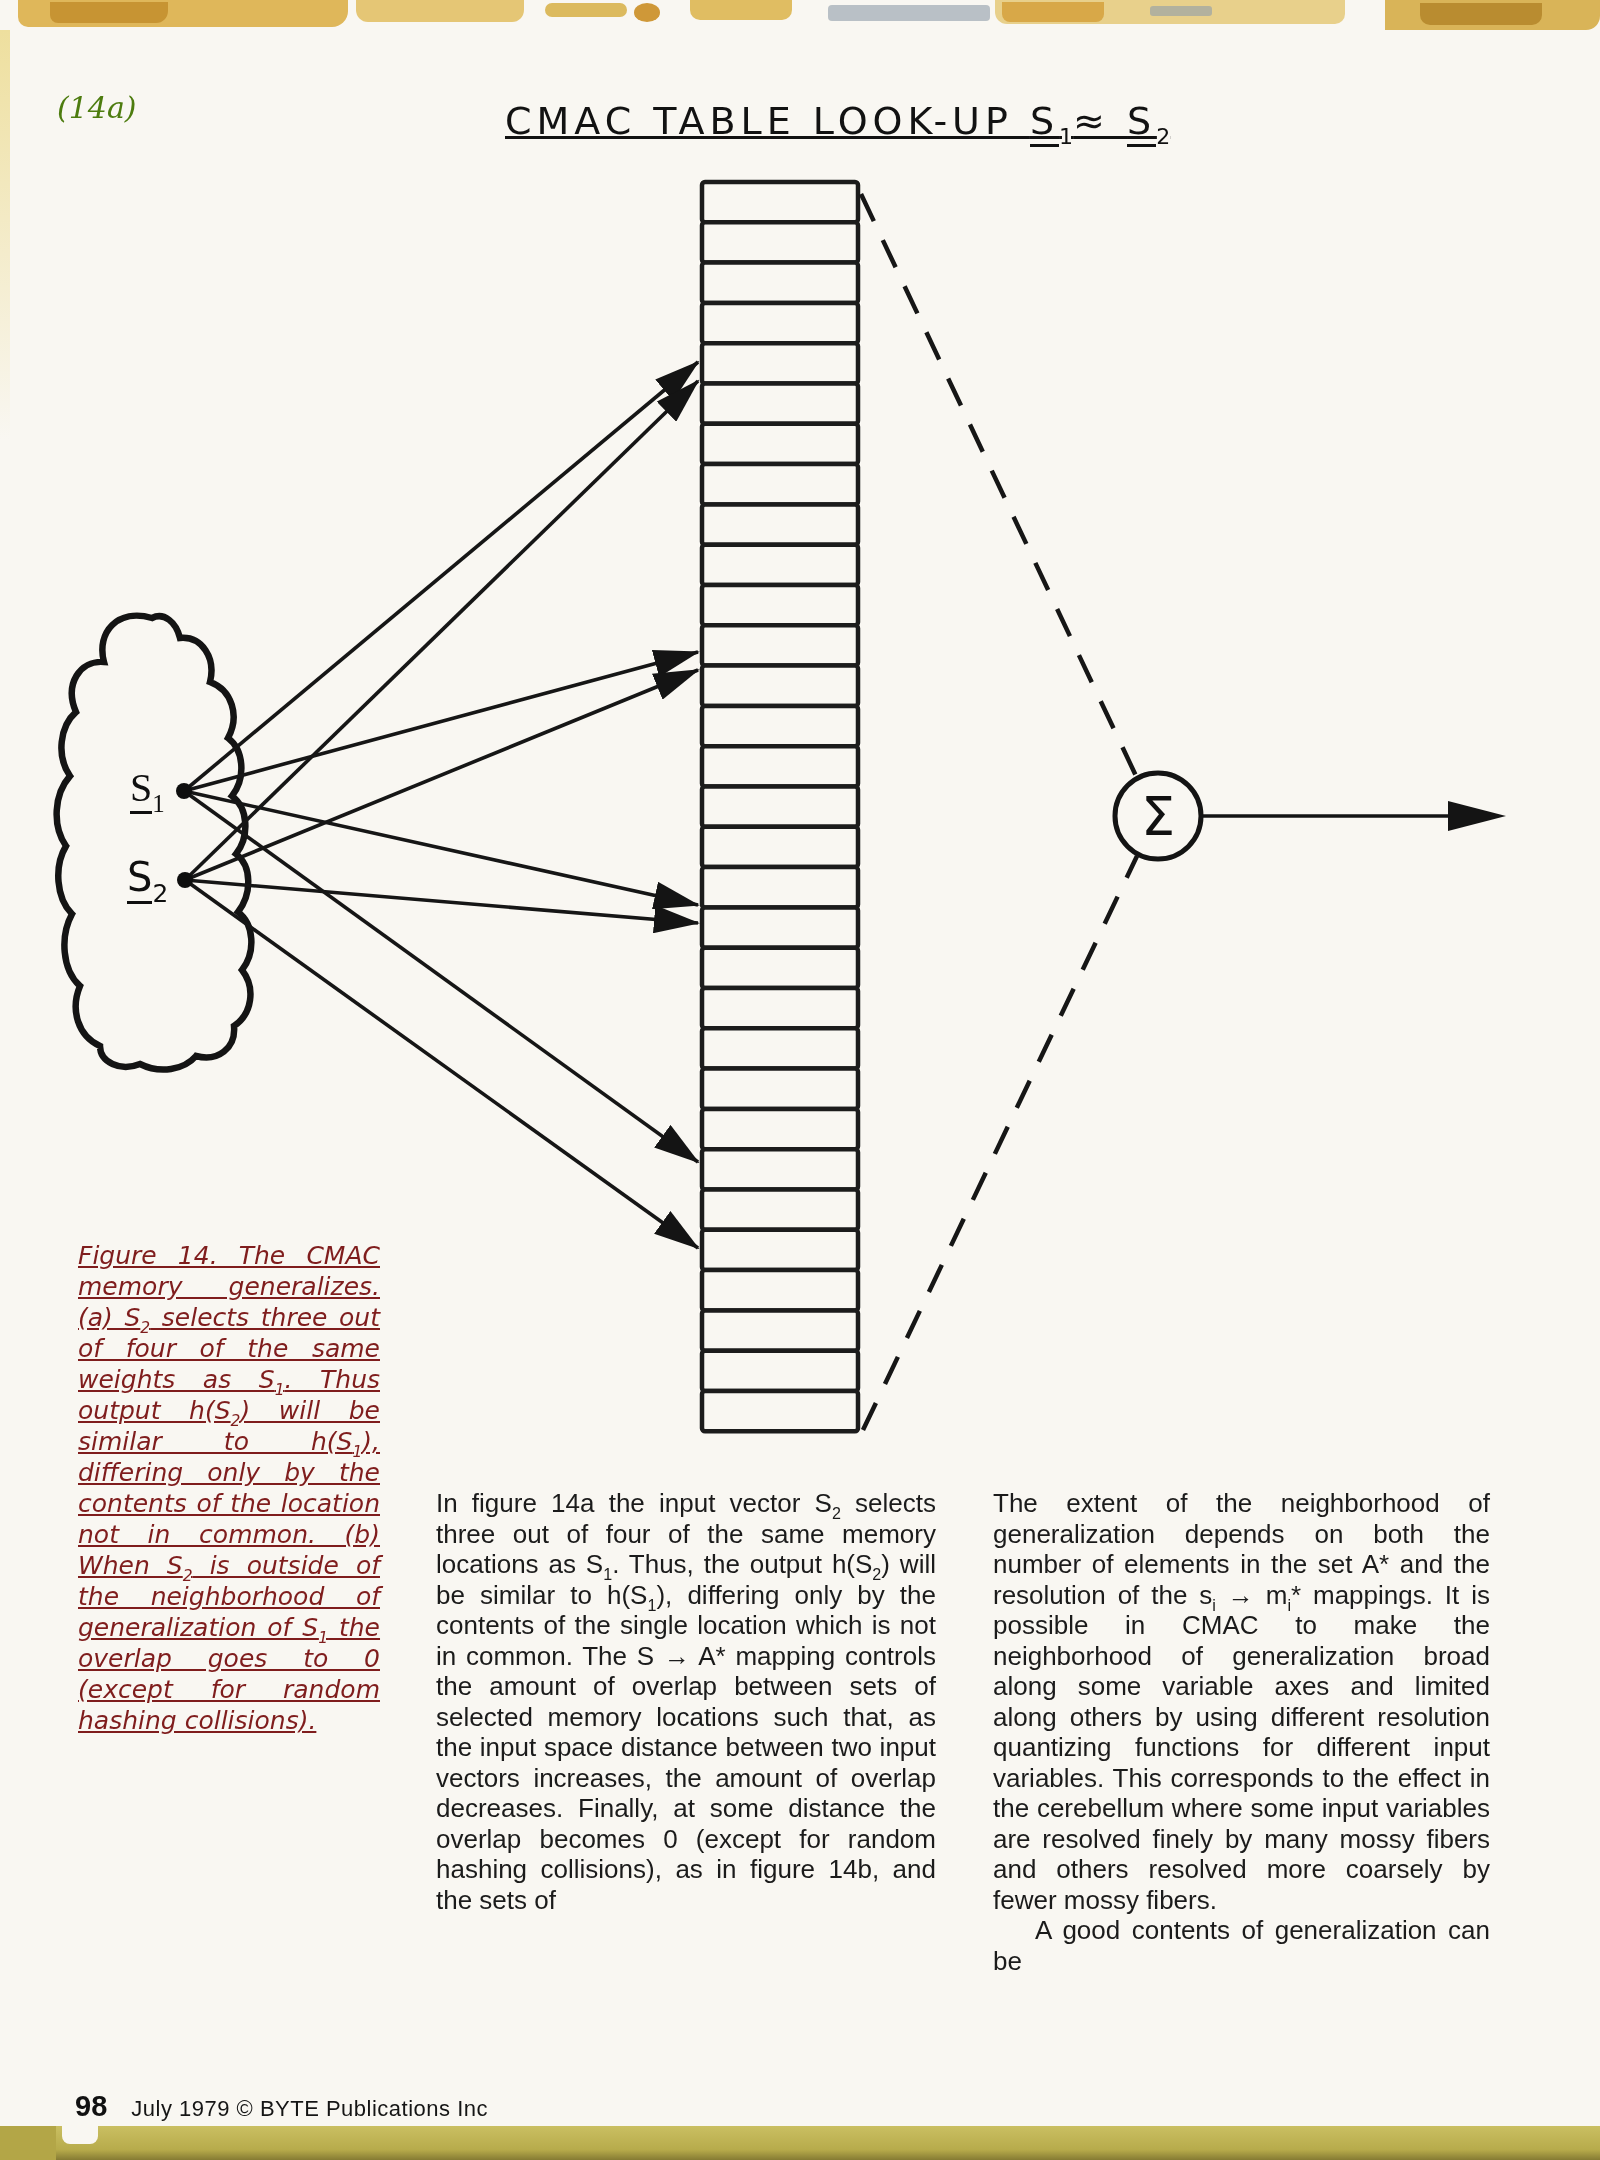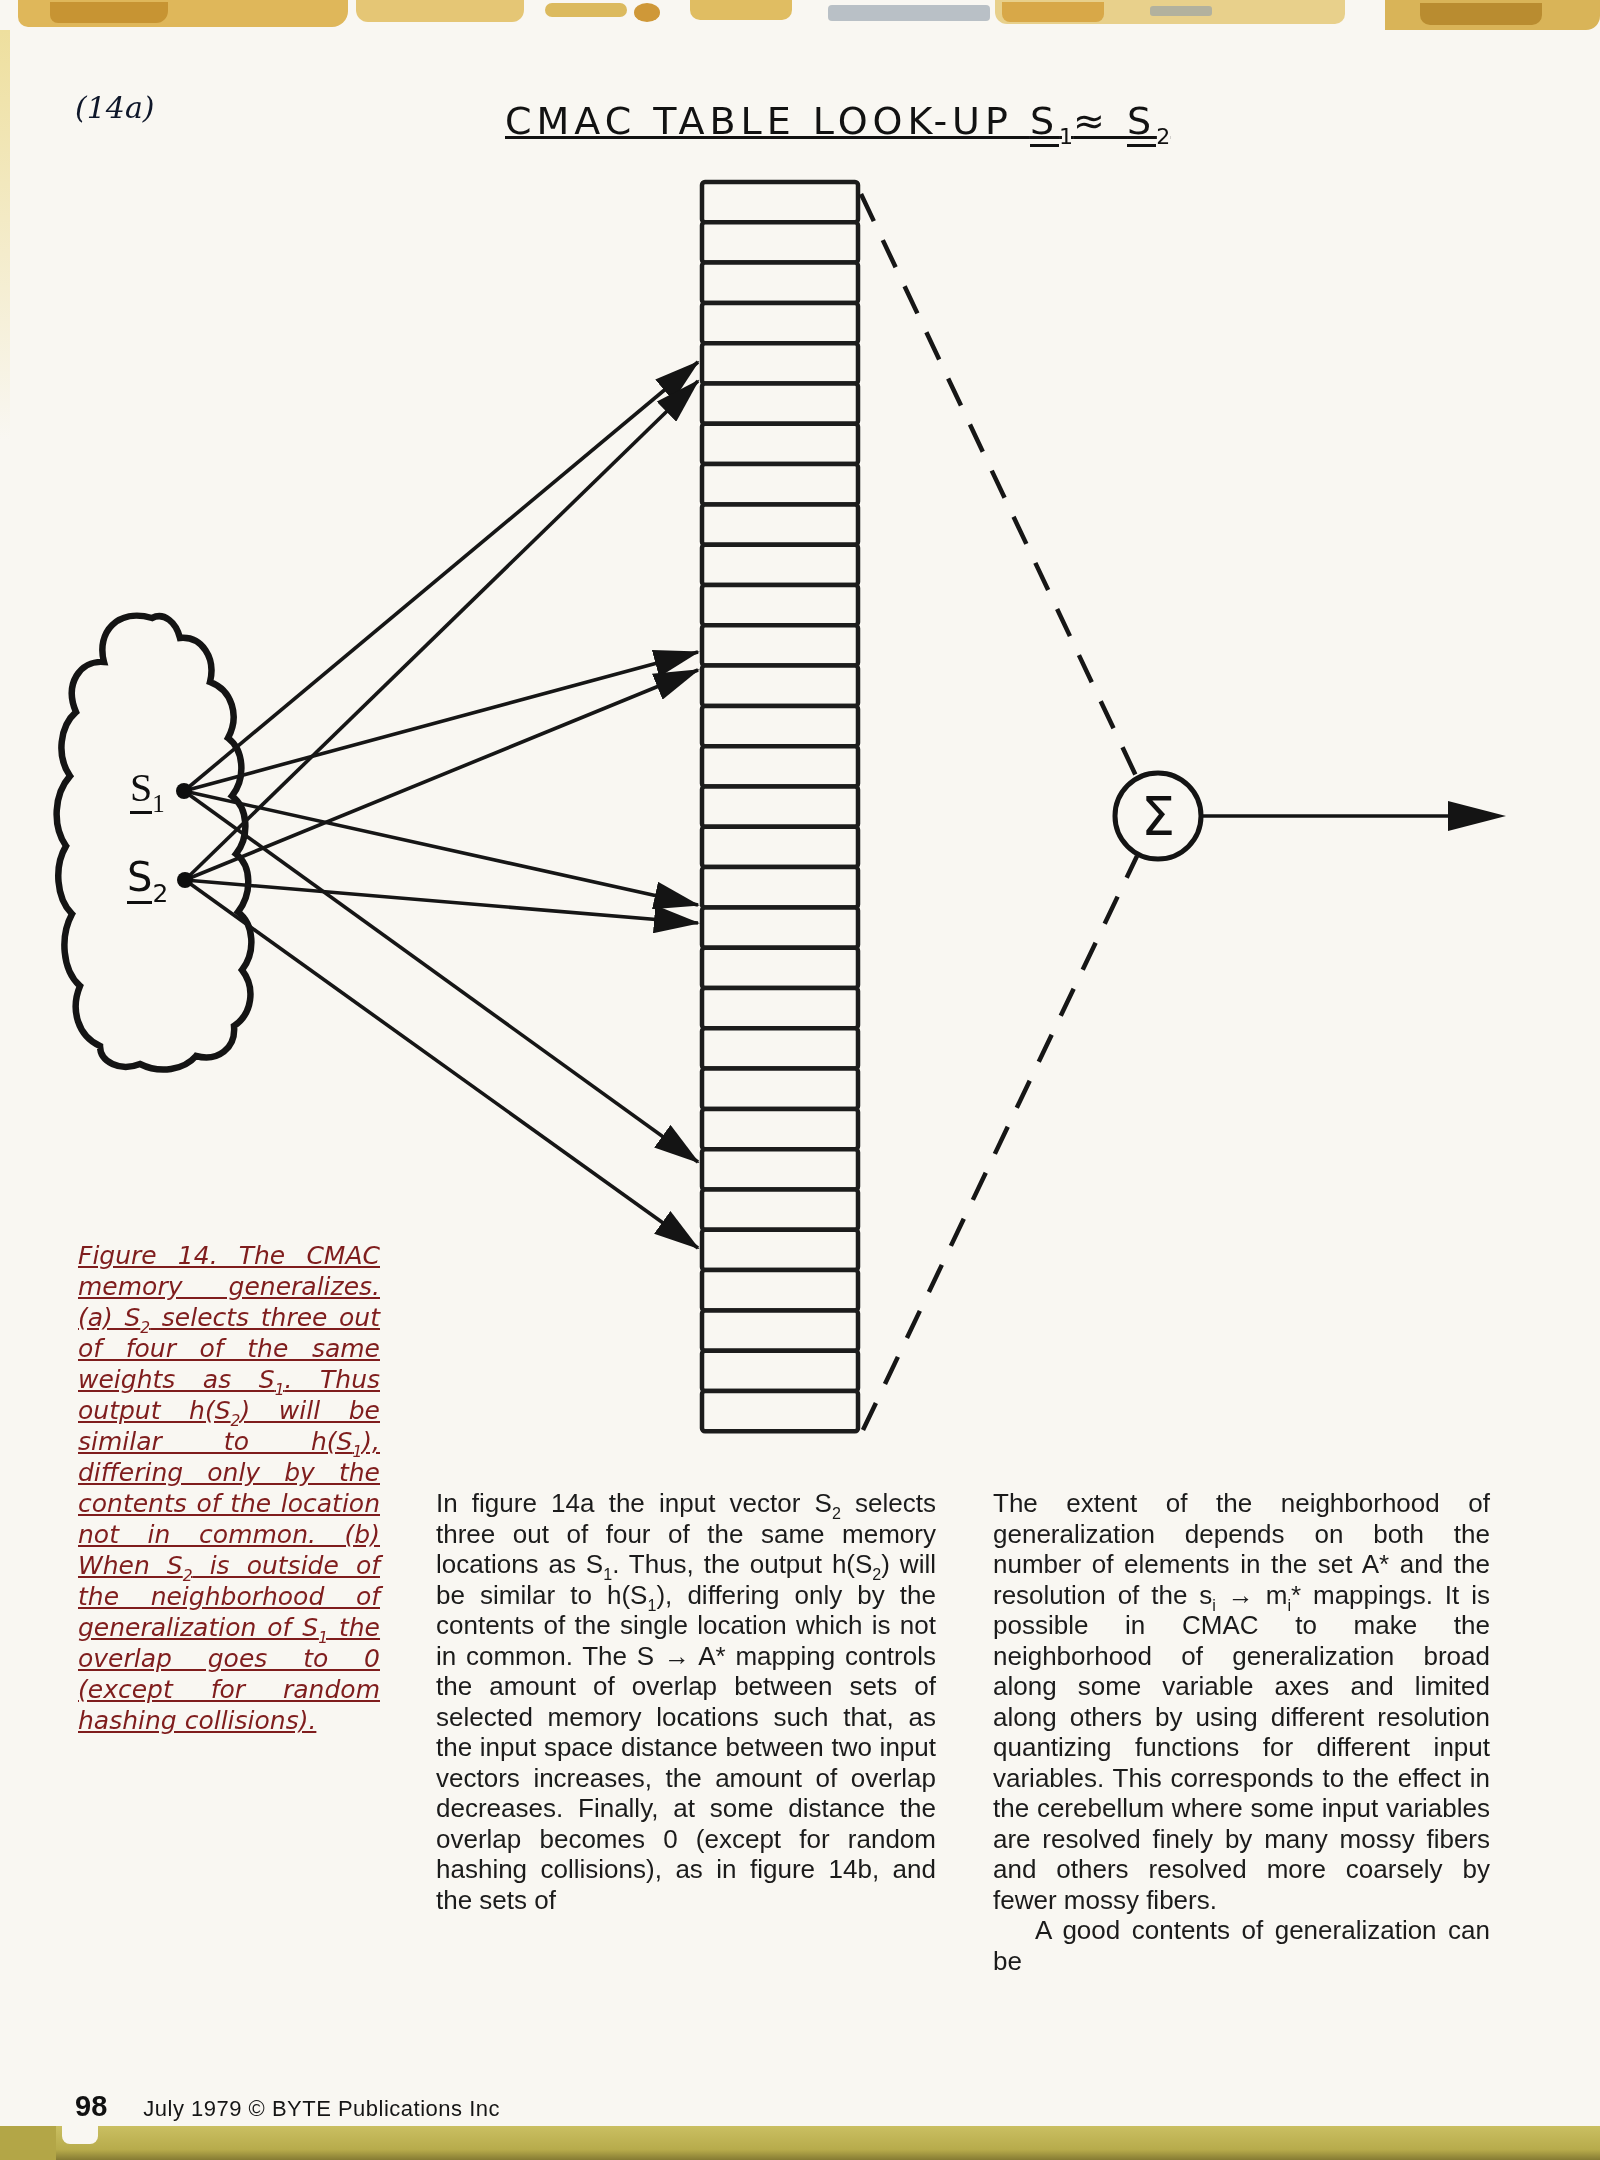--- a/index.html
+++ b/index.html
@@ -24,39 +24,39 @@
   .sliver-left{left:0;top:30px;width:10px;height:410px;
       background:linear-gradient(#eedf9e,rgba(238,223,158,0));}
   .band-bottom{left:0;top:2126px;width:1600px;height:34px;
       background:linear-gradient(#cabf62,#b7ab4b 70%,#857b33);}
   .band-bottom-corner{left:0;top:2126px;width:56px;height:34px;background:#b3a647;}
   .band-notch{left:62px;top:2126px;width:36px;height:18px;background:#f9f7f2;border-radius:0 0 8px 8px;}
 
   
   sub{font-size:0.62em;vertical-align:-0.45em;line-height:0;letter-spacing:0;}
   .us{border-bottom:3px solid currentColor;padding-bottom:1px;}
-  .tag{left:57px;top:90px;font:italic 30px "DejaVu Serif",serif;color:#0f172a;margin-left:18px;}
+  .tag{left:57px;top:90px;font:italic 30px "DejaVu Serif",serif;color:#4d7c0f;}
   .title{left:505px;top:99px;font:38px "DejaVu Sans",sans-serif;letter-spacing:5px;color:#121212;white-space:nowrap;text-decoration:underline;}
   .title sub{font-size:0.58em;}
   .s-label{font:40px "DejaVu Sans",sans-serif;color:#0f0f0f;}
   .s1{left:130px;top:764px;font-family:Liberation Serif, serif;}
   .s2{left:127px;top:854px;}
   .sigma{left:1118px;top:781px;width:80px;text-align:center;
          font:54px/72px "DejaVu Sans",sans-serif;color:#111;}
   .hlabel{left:1218px;top:843px;font:41px "DejaVu Sans",sans-serif;letter-spacing:2px;color:#0f0f0f;white-space:nowrap;}
   .caption{left:78px;top:1240px;width:302px;font:italic 25px/31px "DejaVu Sans",sans-serif;
            text-align:justify;color:#7f1d1d;text-decoration:underline;}
   .col{top:1488px;font:26px/30.5px "Liberation Sans",sans-serif;text-align:justify;color:#1b1b1b;}
   .col p{margin:0;}
   .col p + p{text-indent:42px;}
   .col1{left:436px;width:500px;}
   .col2{left:993px;width:497px;}
   .footer{left:75px;top:2090px;white-space:nowrap;}
   .pn{font:bold 29px "Liberation Sans",sans-serif;color:#111;}
-  .credit{font:22px "Liberation Sans",sans-serif;margin-left:36px;letter-spacing:.5px;color:#151515;}
+  .credit{font:22px "Liberation Sans",sans-serif;margin-left:24px;letter-spacing:.5px;color:#151515;}
 
   
   svg.diagram{position:absolute;left:0;top:0;width:1600px;height:1500px;}
   .cell{fill:#f9f7f2;stroke:#1c1c1c;stroke-width:4.5;}
   .blob{fill:none;stroke:#141414;stroke-width:6.5;stroke-linecap:round;}
   .dash{stroke:#161616;stroke-width:4.5;stroke-dasharray:30 21;}
   .arrow{stroke:#161616;stroke-width:3.6;}
   .dot{fill:#0e0e0e;}
   .sumc{fill:#f9f7f2;stroke:#141414;stroke-width:5;}
   .oline{stroke:#141414;stroke-width:3.6;}

